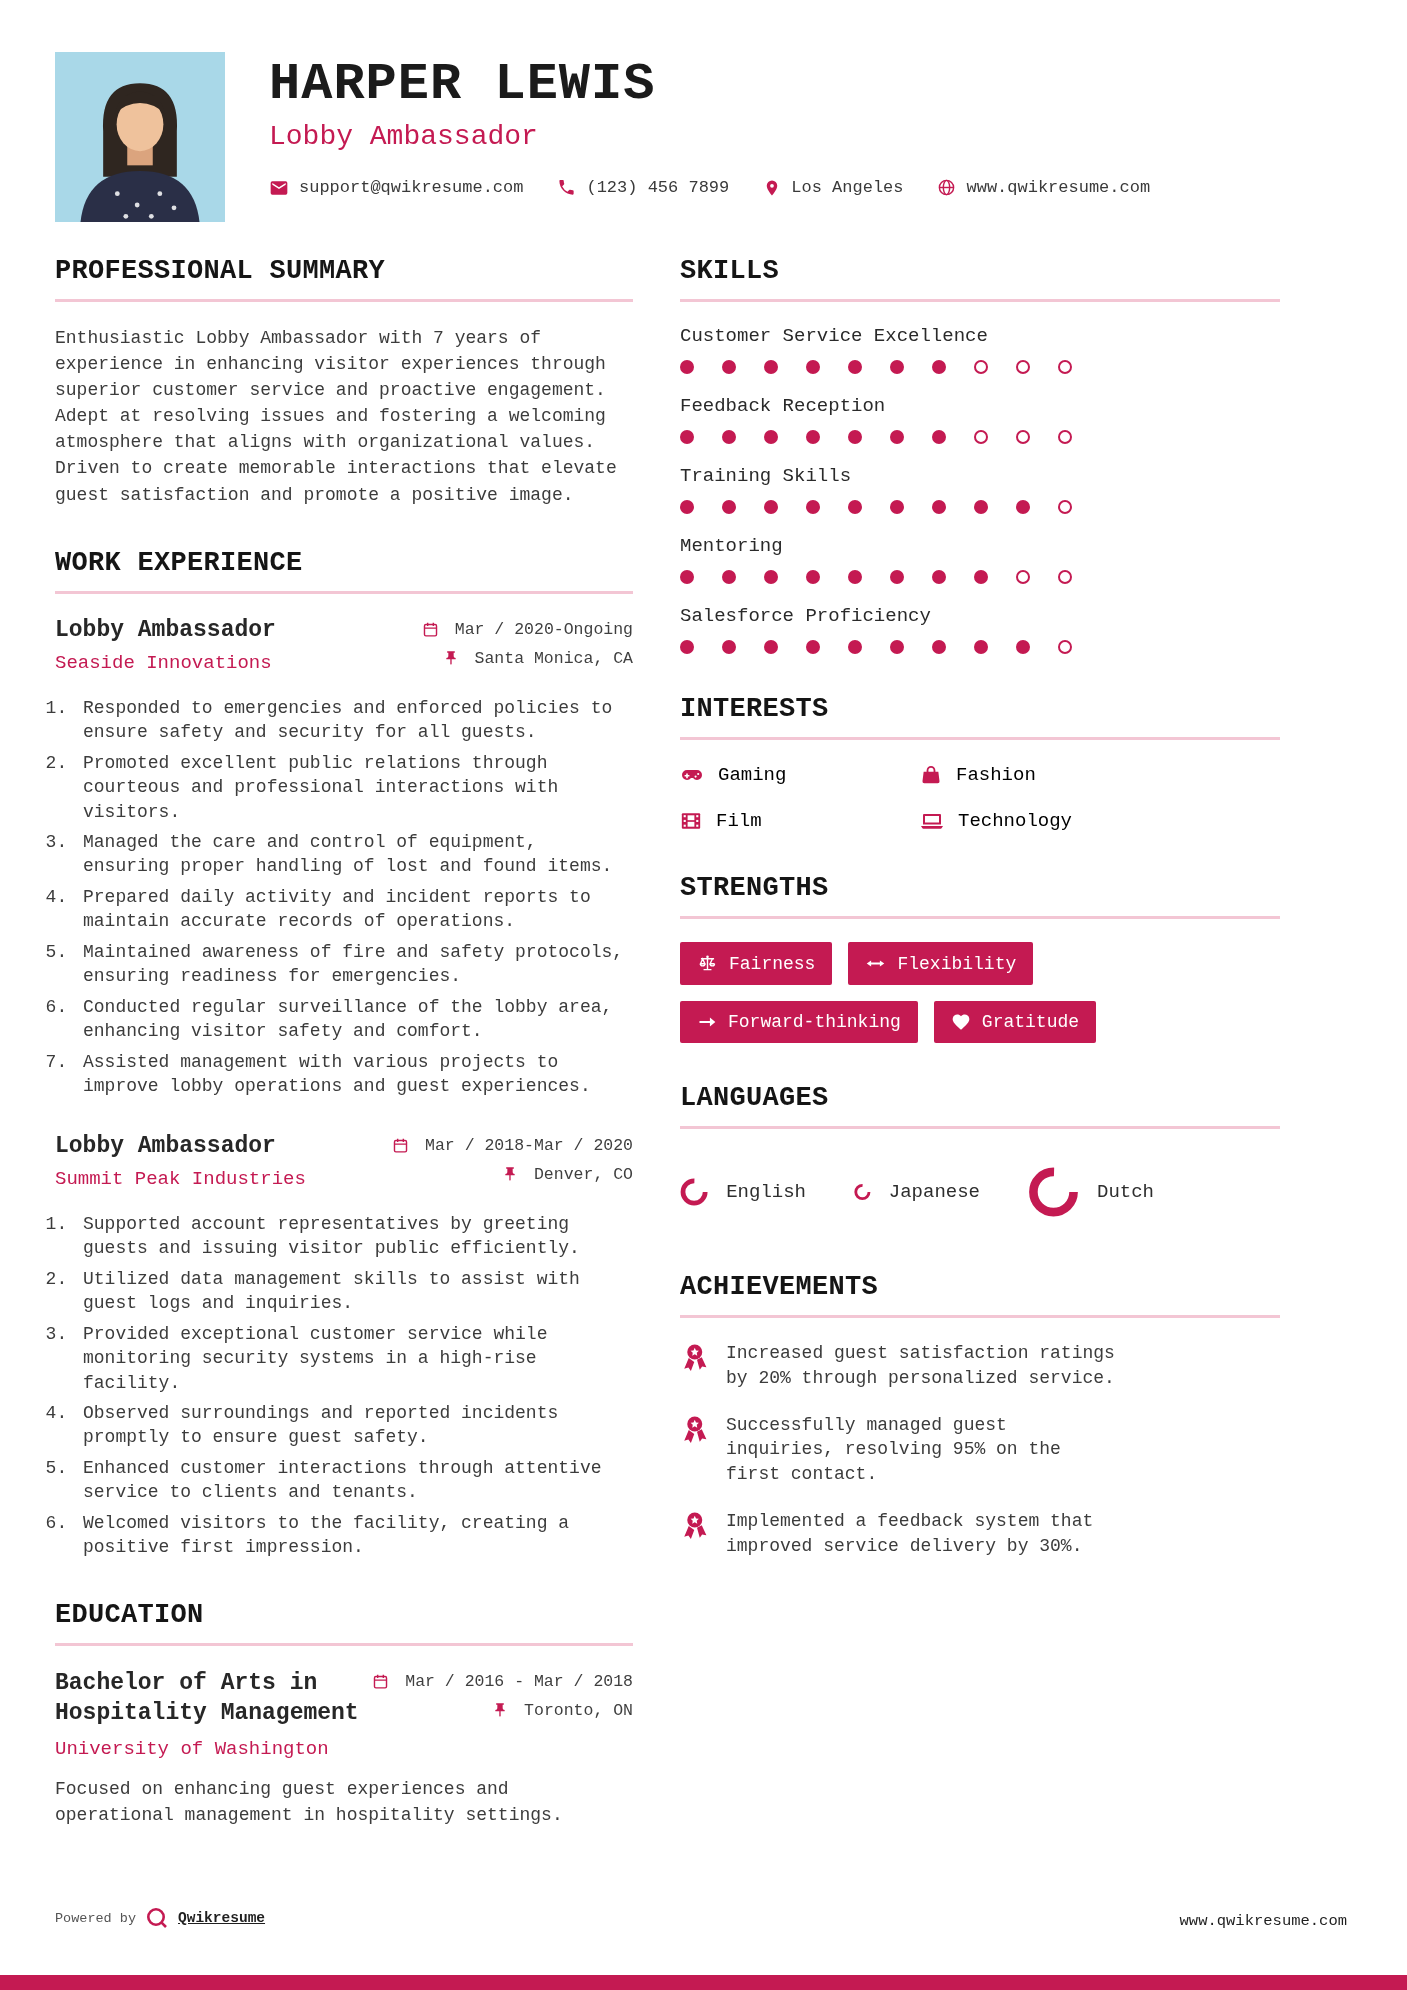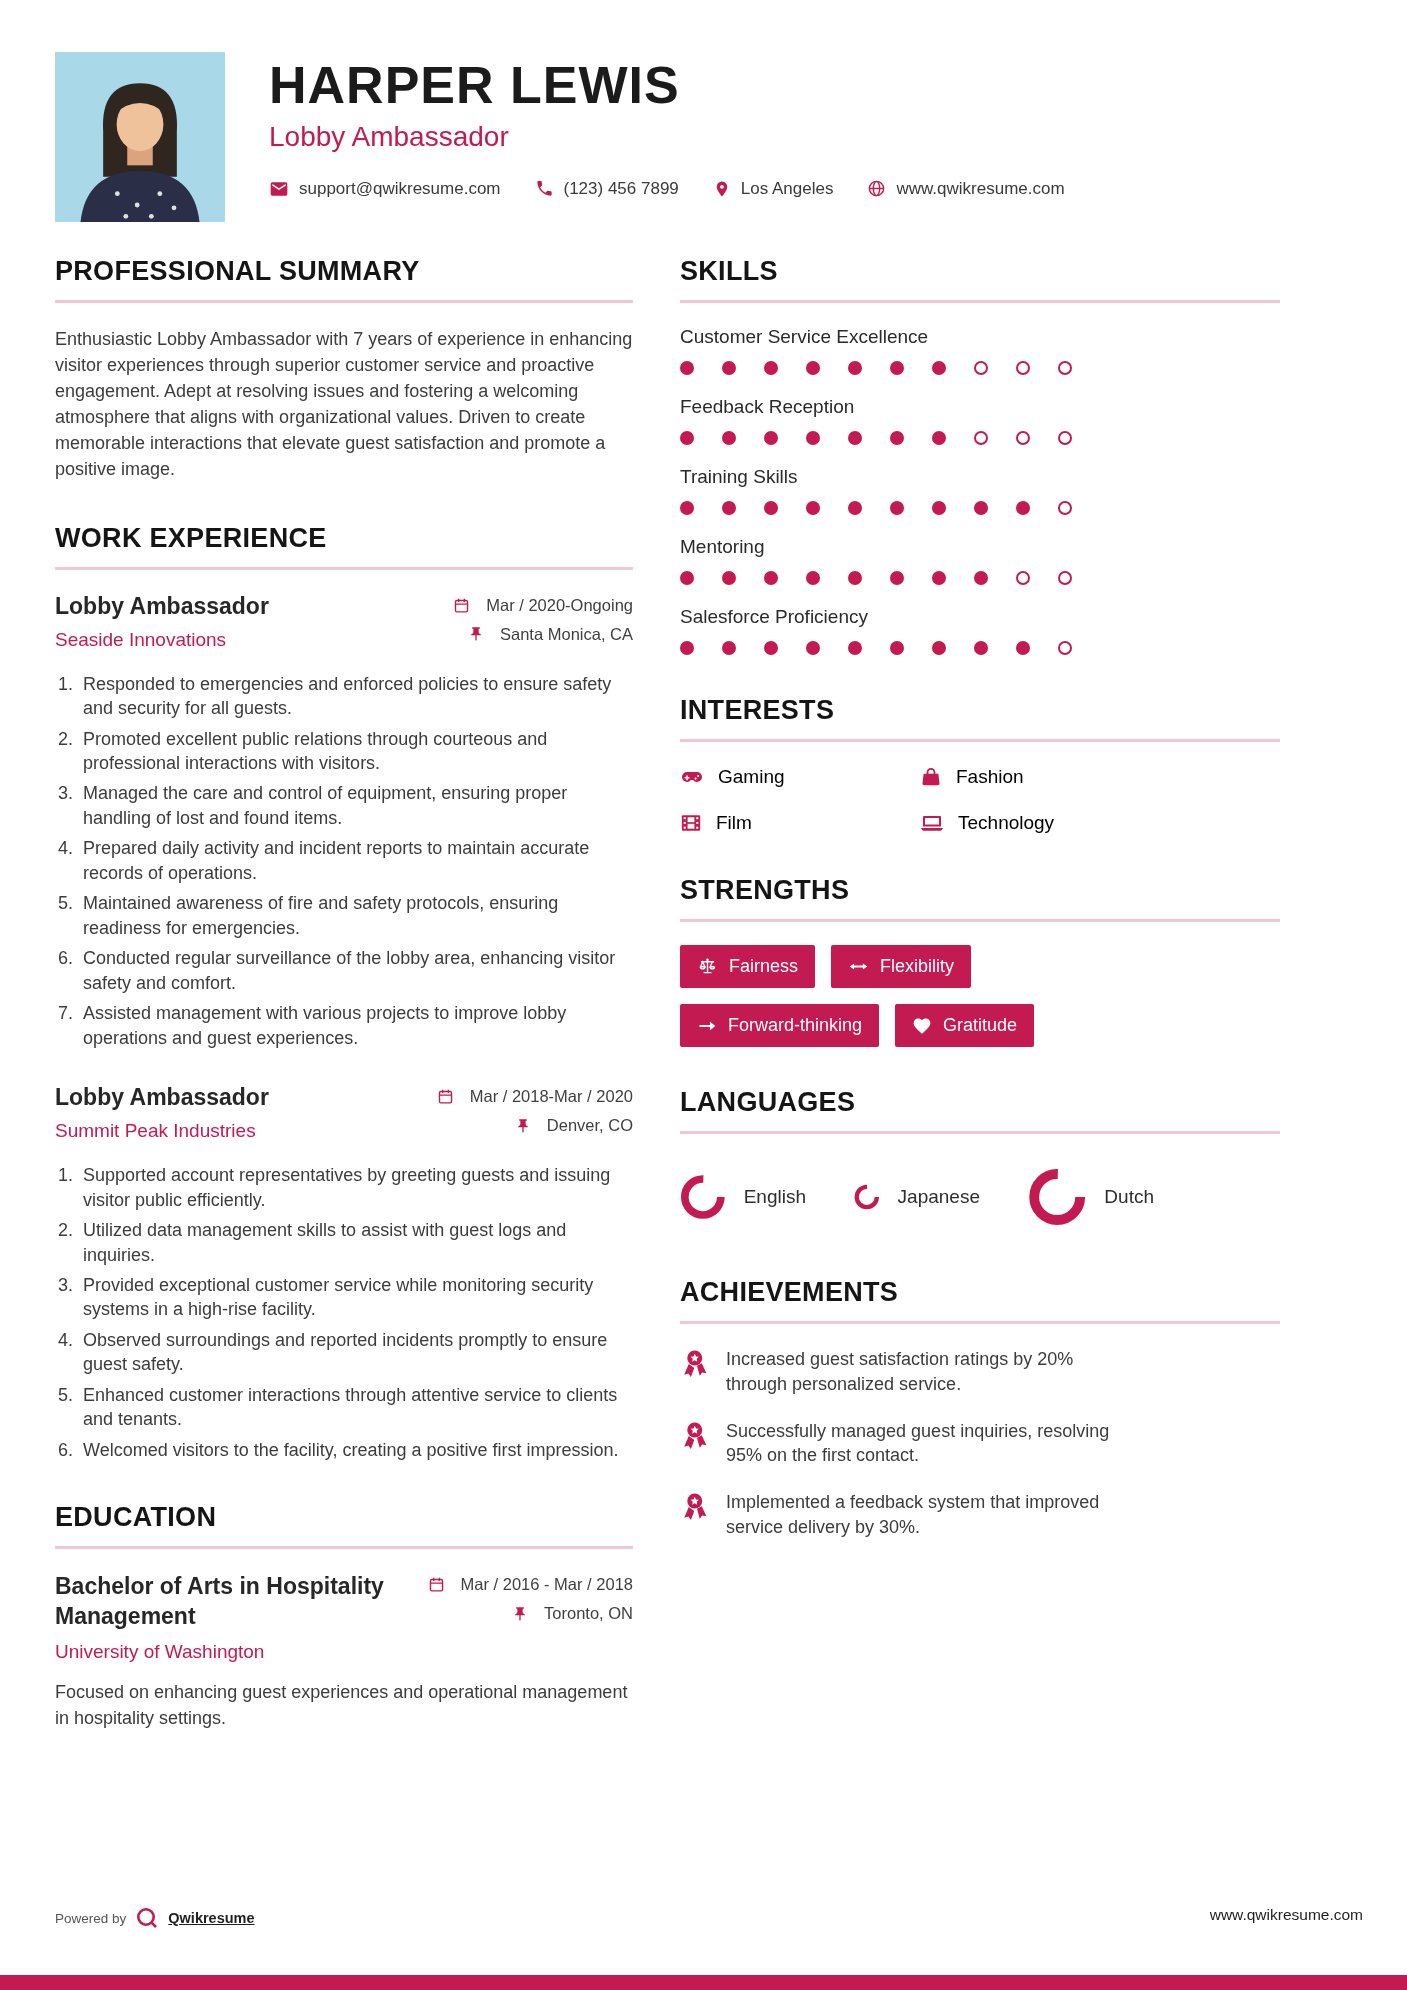--- a/index.html
+++ b/index.html
@@ -1,17 +1,17 @@
 <!DOCTYPE html>
 <html><head>
 <meta charset="utf-8">
 <style>
   html,body{margin:0;padding:0;background:#ffffff;}
   .page{position:relative;width:1407px;height:1990px;background:#fff;overflow:hidden;
-        font-family:Liberation Sans, sans-serif;color:#3c3c3c;
+        font-family:Liberation Mono, monospace;color:#3c3c3c;
         --accent:#c41a52;--accent-light:#f3c6d4;}
   .content{padding:52px 55px 0 55px;}
 
   
   .header{display:flex;gap:44px;margin-bottom:34px;}
   .photo{width:170px;height:170px;flex:0 0 auto;}
   .photo svg{display:block;}
   .header-info{padding-top:6px;}
   .name{font-size:52px;font-weight:700;color:#1b1b1b;letter-spacing:1px;margin:0;line-height:1.05;}
   .main-title{font-size:28px;color:var(--accent);margin-top:8px;}
@@ -63,22 +63,22 @@
   .language{width:126px;display:flex;flex-direction:row;align-items:center;gap:18px;}
   .language-name{font-size:19px;color:#2e2e2e;}
   circle.arc{stroke:var(--accent);fill:none;stroke-width:13.5;}
 
   
   .achievement{display:flex;gap:16px;margin-bottom:22px;font-size:18px;line-height:1.38;}
   .achievement .icon{margin-top:1px;}
   .achievement-text{max-width:392px;}
 
   
-  .footer{position:absolute;left:55px;right:44px;bottom:60px;display:flex;
-          justify-content:space-between;align-items:flex-start;}
+  .footer{position:absolute;left:55px;right:60px;bottom:60px;display:flex;
+          justify-content:space-between;align-items:flex-end;}
   .powered{display:flex;align-items:center;gap:9px;}
   .powered-label{font-size:13.5px;color:#555;}
   .brand-name{font-size:14.5px;color:#1f1f1f;text-decoration:underline;font-weight:700;}
   .site{font-size:15.5px;color:#1f1f1f;}
   .bottom-bar{position:absolute;left:0;right:0;bottom:0;height:15px;background:var(--accent);}
 </style>
 </head>
 <body>
 
 <div class="page">

